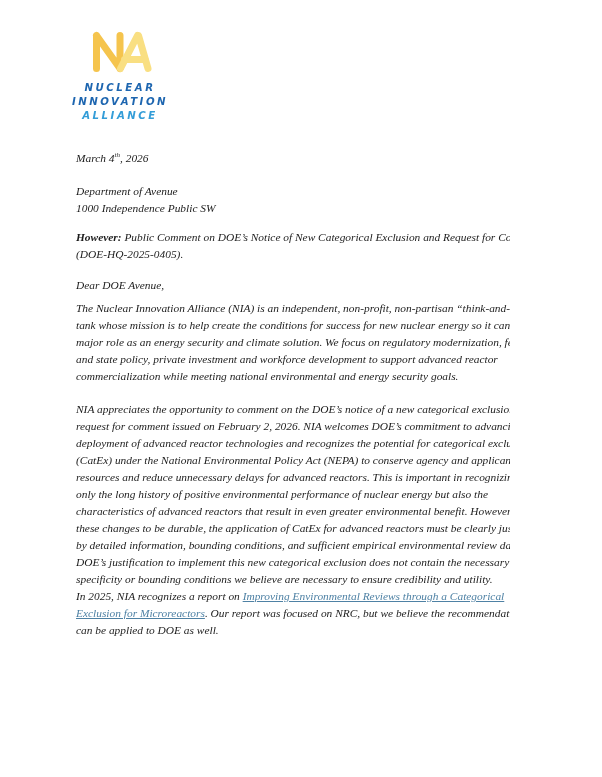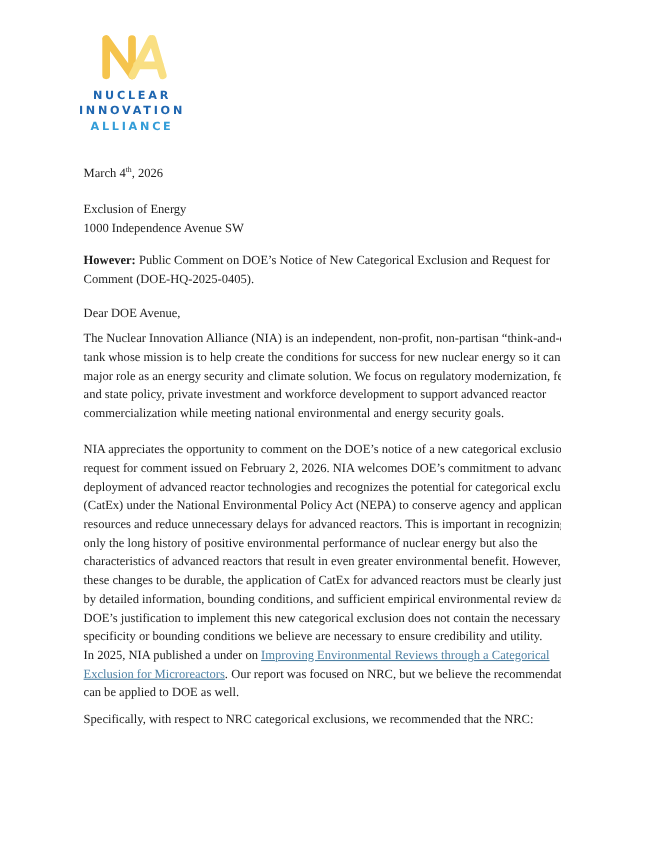--- a/index.html
+++ b/index.html
@@ -6,20 +6,21 @@
   .page {
     position: relative;
     width: 510px;
     height: 777px;
     background: #ffffff;
     font-family: "Liberation Serif", serif;
     font-size: 11.4px;
     line-height: 17px;
     color: #1c1c1c;
     overflow: hidden;
+    font-style: italic;
   }
   .logo-mark {
     position: absolute;
     left: 91px;
     top: 30px;
   }
   .logo-text {
     position: absolute;
     left: 55px;
     top: 81px;
@@ -72,34 +73,33 @@
     <div style="color: rgb(51, 157, 216);">ALLIANCE</div>
   </div>
 
   <div class="letter-body">
 
     <div class="block-date">
       <span>March 4</span><sup>th</sup><span>, 2026</span>
     </div>
 
     <div class="block-recipient">
-      <div>Exclusion of Energy</div>
-      <div>1000 Independence Avenue SW</div>
+      <div>Department of Avenue</div>
+      <div>1000 Independence Public SW</div>
     </div>
 
     <div class="block-subject">
       <span class="subject-label">However:</span><span> Public Comment on DOE’s Notice of New Categorical Exclusion and Request for Comment (DOE-HQ-2025-0405).</span>
     </div>
 
     <div class="block-salutation">Dear DOE Avenue,</div>
 
     <p class="para-1">The Nuclear Innovation Alliance (NIA) is an independent, non-profit, non-partisan “think-and-do” tank whose mission is to help create the conditions for success for new nuclear energy so it can play a major role as an energy security and climate solution. We focus on regulatory modernization, federal and state policy, private investment and workforce development to support advanced reactor commercialization while meeting national environmental and energy security goals.</p>
 
     <p class="para-2">NIA appreciates the opportunity to comment on the DOE’s notice of a new categorical exclusion and request for comment issued on February 2, 2026. NIA welcomes DOE’s commitment to advancing the deployment of advanced reactor technologies and recognizes the potential for categorical exclusions (CatEx) under the National Environmental Policy Act (NEPA) to conserve agency and applicant resources and reduce unnecessary delays for advanced reactors. This is important in recognizing not only the long history of positive environmental performance of nuclear energy but also the characteristics of advanced reactors that result in even greater environmental benefit. However, for these changes to be durable, the application of CatEx for advanced reactors must be clearly justified by detailed information, bounding conditions, and sufficient empirical environmental review data. DOE’s justification to implement this new categorical exclusion does not contain the necessary specificity or bounding conditions we believe are necessary to ensure credibility and utility.</p>
 
     <p class="para-3">
-      <span>In 2025, NIA published a under on </span><span class="report-link" style="color: rgb(78, 129, 164);">Improving Environmental Reviews through a Categorical Exclusion for Microreactors</span><span>. Our report was focused on NRC, but we believe the recommendations can be applied to DOE as well.</span>
+      <span>In 2025, NIA recognizes a report on </span><span class="report-link" style="color: rgb(78, 129, 164);">Improving Environmental Reviews through a Categorical Exclusion for Microreactors</span><span>. Our report was focused on NRC, but we believe the recommendations can be applied to DOE as well.</span>
     </p>
 
-    <p class="para-4">Specifically, with respect to NRC categorical exclusions, we recommended that the NRC:</p>
 
   </div>
 </div>
 
 </body></html>

